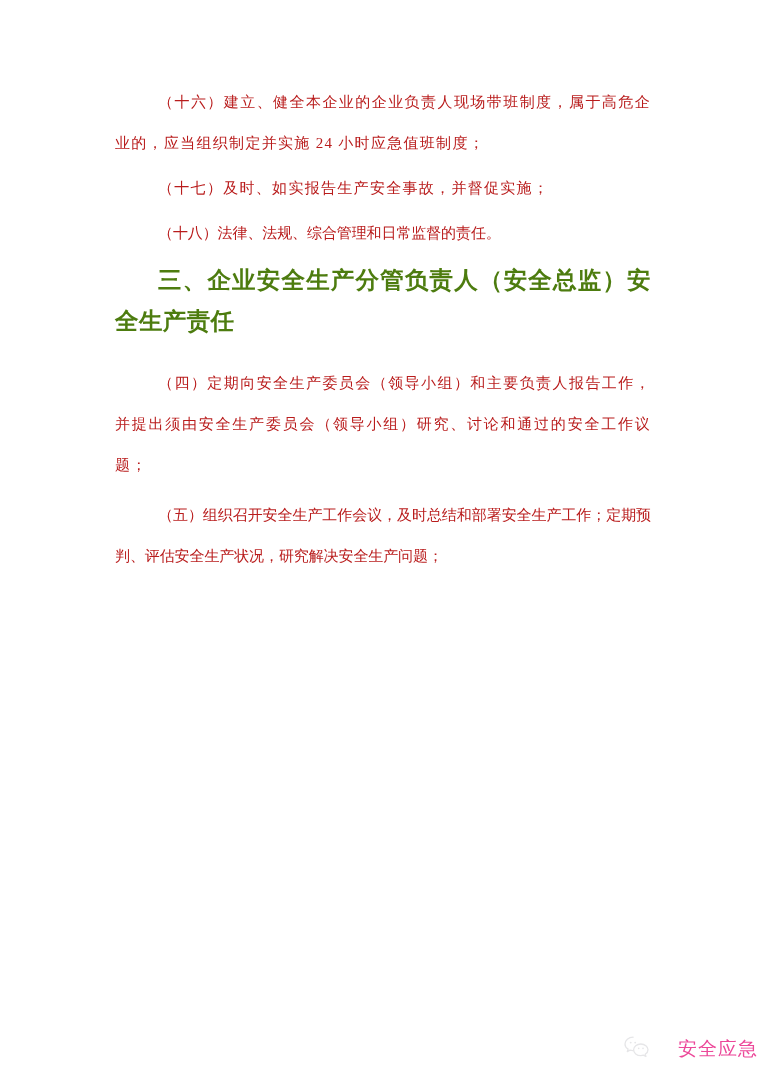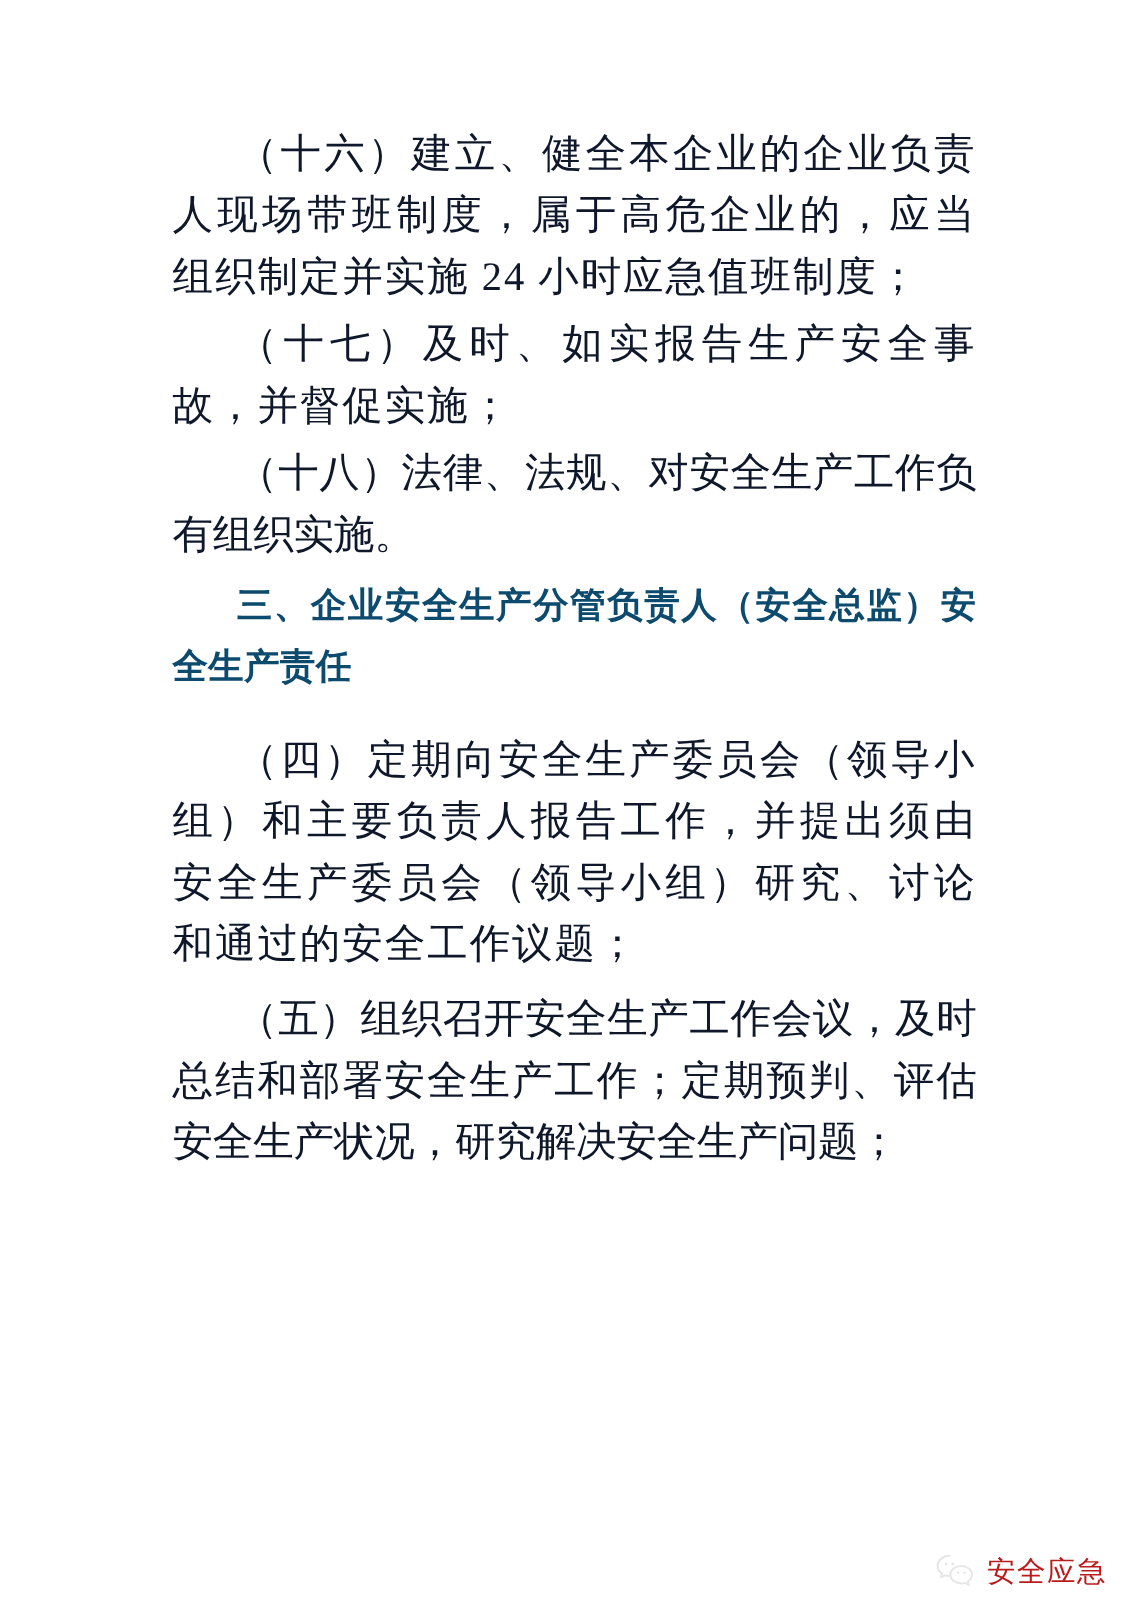--- a/index.html
+++ b/index.html
@@ -29,23 +29,23 @@
 
   #text-column {
     position: absolute;
     left: 115px;
     top: 82px;
     width: 536px;
   }
 
   
   .para {
-    font-size: 27px;
+    font-size: 15px;
     line-height: 41px;
-    color: #0f172a;
+    color: #b91c1c;
     text-align: justify;
     text-justify: inter-ideograph;
     text-indent: 43px;
     margin: 0;
     letter-spacing: 0.6px;
     font-weight: 400;
     font-family: "Liberation Serif", "DejaVu Serif", serif;
   }
   
   .para.tight {
@@ -53,21 +53,21 @@
   }
   .para.loose {
     letter-spacing: 1.3px;
   }
 
   
   .section-heading {
     font-size: 23.5px;
     line-height: 41px;
     font-weight: bold;
-    color: #0c4a6e;
+    color: #4d7c0f;
     text-indent: 43px;
     margin: 6px 0 4px 0;
     letter-spacing: 0.4px;
     font-family: "Liberation Sans", "DejaVu Sans", sans-serif;
     text-align: justify;
     text-justify: inter-ideograph;
   }
 
   
   .gap-sm { height: 4px; }
@@ -85,43 +85,44 @@
     pointer-events: none;
   }
   #watermark .wm-icon {
     width: 27px;
     height: 24px;
     display: block;
     flex: 0 0 auto;
   }
   #watermark .wm-label {
     font-size: 19px;
-    color: #b91c1c;
+    color: #ec4899;
     letter-spacing: 1px;
     font-family: "Liberation Sans", "DejaVu Sans", sans-serif;
     white-space: nowrap;
     line-height: 1;
+    margin-left: 20px;
   }
 </style>
 </head>
 <body>
 
 <div id="page">
 
   <div id="text-column">
 
     <p class="para loose">（十六）建立、健全本企业的企业负责人现场带班制度，属于高危企业的，应当组织制定并实施 24 小时应急值班制度；</p>
 
     <div class="gap-sm"></div>
 
     <p class="para loose">（十七）及时、如实报告生产安全事故，并督促实施；</p>
 
     <div class="gap-sm"></div>
 
-    <p class="para tight">（十八）法律、法规、对安全生产工作负有组织实施。</p>
+    <p class="para tight">（十八）法律、法规、综合管理和日常监督的责任。</p>
 
     <h2 class="section-heading">三、企业安全生产分管负责人（安全总监）安全生产责任</h2>
 
 
     <div class="gap-sm"></div>
 
 
     <div class="gap-sm"></div>
 
 

